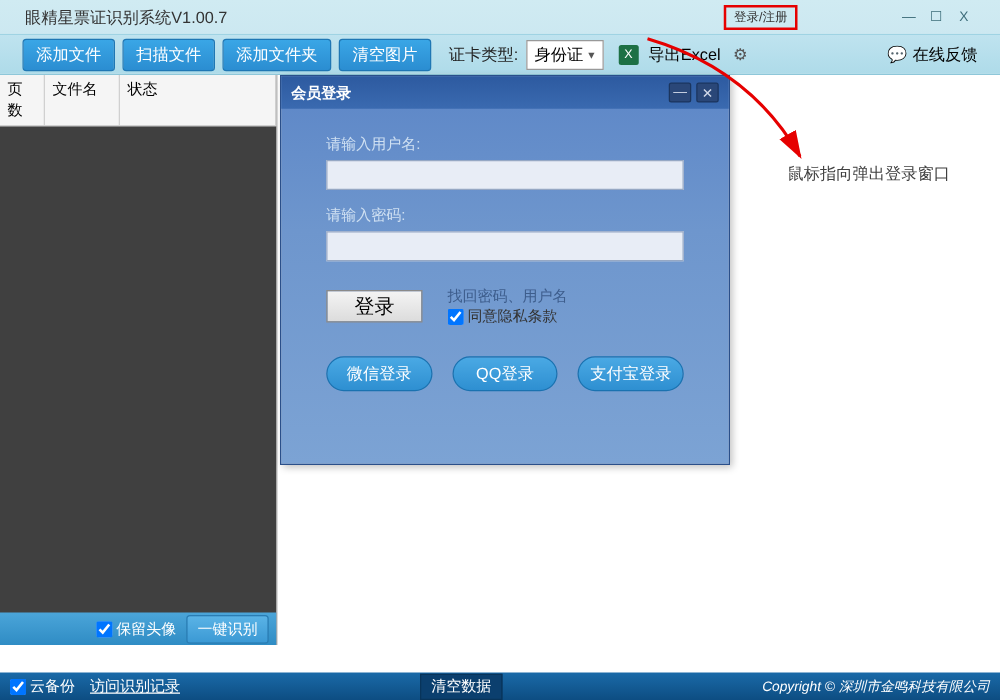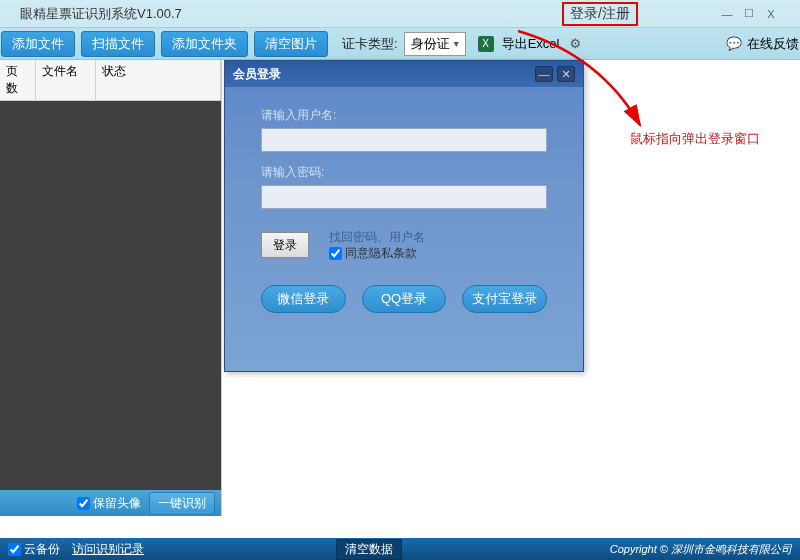--- a/index.html
+++ b/index.html
@@ -1,26 +1,26 @@
 <!DOCTYPE html>
 <html><head>
 <meta charset="utf-8">
 <style>
 * { box-sizing: border-box; margin: 0; padding: 0; font-family: "Microsoft YaHei", sans-serif; }
 body { width: 800px; height: 560px; overflow: hidden; background: #fff; position: relative; }
 
 
 .titlebar { height: 28px; background: linear-gradient(#d0ebf2, #cce8f1); display: flex; align-items: center; padding: 0 20px; font-size: 13px; color: #333; border-bottom: 1px solid #9fd3e3; }
 .titlebar .title { flex: 1; }
-.titlebar .login-reg { border: 2px solid #e60000; padding: 1px 6px; margin-right: 80px; font-size: 14px; }
+.titlebar .login-reg { border: 2px solid #e60000; padding: 1px 6px; margin-right: 80px; font-size: 10px; }
 .win-btns { display: flex; gap: 4px; align-items: center; }
 .win-btn { width: 18px; height: 16px; display: flex; align-items: center; justify-content: center; color: #3d6d7a; cursor: pointer; font-size: 11px; }
 
 
-.toolbar { height: 32px; background: linear-gradient(#bfe3ef, #aedbe9); display: flex; align-items: center; padding: 0 1px; gap: 6px; border-bottom: 1px solid #8ec7d9; font-size: 13px; }
+.toolbar { height: 32px; background: linear-gradient(#bfe3ef, #aedbe9); display: flex; align-items: center; padding: 0 18px; gap: 6px; border-bottom: 1px solid #8ec7d9; font-size: 13px; }
 .tbtn { background: linear-gradient(#3aa6e6, #2b8dd1); color: #fff; border: 1px solid #1f77b4; border-radius: 3px; padding: 3px 10px; font-size: 13px; cursor: pointer; }
 .toolbar .label { margin-left: 8px; color: #222; }
 .toolbar .select { background: #fff; border: 1px solid #999; padding: 2px 6px; display: flex; align-items: center; gap: 4px; cursor: pointer; }
 .toolbar .select .chev { font-size: 10px; color: #555; }
 .toolbar .excel-ico { width: 16px; height: 16px; background: #1d7044; color: #fff; font-size: 10px; display: flex; align-items: center; justify-content: center; border-radius: 2px; margin-left: 6px; }
 .toolbar .tx { margin-left: 2px; cursor: pointer; }
 .toolbar .gear { margin-left: 4px; color: #555; }
 .toolbar .feedback { margin-left: auto; display: flex; align-items: center; gap: 4px; cursor: pointer; }
 
 
@@ -47,29 +47,29 @@
 
 
 .dialog { position: absolute; left: 224px; top: 60px; width: 360px; height: 312px; background: linear-gradient(#5c86c7, #6e96cd 40%, #7ca3d4); border: 1px solid #2a4f8a; box-shadow: 2px 2px 6px rgba(0,0,0,0.25); }
 .dialog-title { height: 26px; background: linear-gradient(#2d5aa0, #3a6ab0); color: #fff; font-size: 12px; display: flex; align-items: center; padding: 0 8px; }
 .dialog-title .dtxt { flex: 1; font-weight: bold; }
 .dialog-title .dbtn { width: 18px; height: 16px; background: #2a4778; color: #d0d8e8; margin-left: 4px; display: flex; align-items: center; justify-content: center; font-size: 11px; cursor: pointer; border: 1px solid #1b355e; border-radius: 2px; }
 .dialog-body { padding: 14px 36px 10px; color: #d6e0ef; font-size: 12px; }
 .dialog-body .flabel { margin-top: 6px; margin-bottom: 4px; color: #cfe0f2; }
 .dialog-body input[type=text], .dialog-body input[type=password] { width: 100%; height: 24px; border: 1px solid #96a8c4; background: #e8edf6; padding: 2px 4px; font-size: 12px; }
 .row-btns { display: flex; align-items: center; gap: 20px; margin-top: 20px; }
-.std-btn { width: 48px; height: 26px; background: linear-gradient(#f4f4f4, #dcdcdc); border: 1px solid #8a8a8a; font-size: 12px; cursor: pointer; }
+.std-btn { width: 77px; height: 26px; background: linear-gradient(#f4f4f4, #dcdcdc); border: 1px solid #8a8a8a; font-size: 16px; cursor: pointer; }
 .side-links { font-size: 12px; color: #3d5d8c; line-height: 16px; }
 .side-links label { display: flex; align-items: center; gap: 3px; color: #333; cursor: pointer; }
 .row-social { display: flex; gap: 16px; margin-top: 24px; justify-content: center; }
 .social-btn { width: 90px; height: 28px; background: linear-gradient(#4aa9e4, #2e8fd1); border: 1px solid #1a72b0; color: #fff; font-size: 13px; cursor: pointer; border-radius: 14px; }
 
 
 .arrow { position: absolute; left: 510px; top: 25px; pointer-events: none; }
-.anno-text { position: absolute; left: 630px; top: 130px; color: #b91c1c; font-size: 13px; font-family: Liberation Mono, monospace; }
+.anno-text { position: absolute; left: 630px; top: 130px; color: #404040; font-size: 13px; font-family: Liberation Mono, monospace; }
 
 input[type=checkbox] { cursor: pointer; }
 </style>
 </head>
 <body>
 
 <div class="titlebar">
   <span class="title">眼精星票证识别系统V1.00.7</span>
   <span class="login-reg">登录/注册</span>
   <div class="win-btns">

